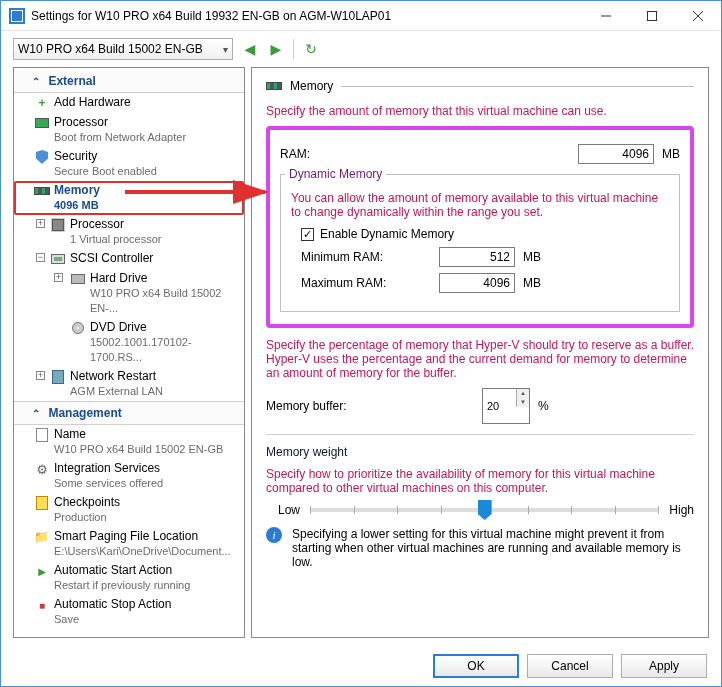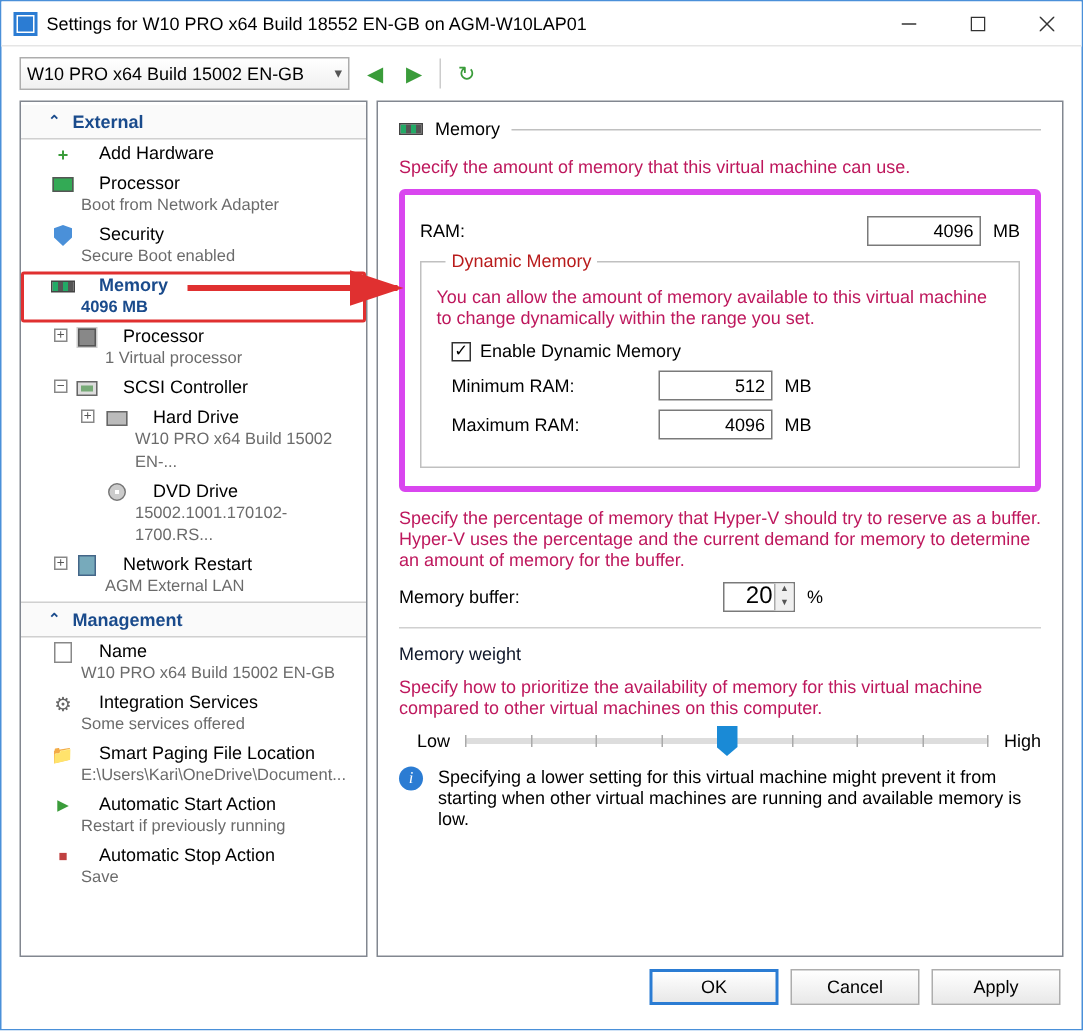--- a/index.html
+++ b/index.html
@@ -22,21 +22,21 @@
 .cat-header:first-child { border-top: none; }
 .cat-caret { color: #1a4b8c; font-size: 10px; margin-right: 2px; }
 .tree-item { padding: 2px 4px 2px 20px; display: flex; align-items: flex-start; gap: 4px; line-height: 15px; position: relative; }
 .tree-item.subsub { padding-left: 56px; }
 .tree-item.selected { outline: 2px solid #e03030; outline-offset: -2px; border-radius: 2px; }
 .tree-item.selected .item-title { color: #1a4b8c; font-weight: bold; }
 .tree-item.selected .item-sub { color: #1a4b8c; font-weight: bold; }
 .expand { position: absolute; left: 22px; width: 9px; height: 9px; border: 1px solid #888; background: #fff; font-size: 9px; line-height: 7px; text-align: center; color: #555; top: 4px; }
 .item-icon { width: 16px; height: 16px; flex-shrink: 0; display: flex; align-items: center; justify-content: center; }
 .item-text { display: flex; flex-direction: column; }
-.item-title { color: #000; margin-left: 12px; }
+.item-title { color: #000; }
 .item-sub { color: #6b6b6b; font-size: 11px; }
 .icon-add::before { content:"+"; color:#3a9c3a; font-weight:bold; }
 .icon-chip { width:14px; height:10px; background:#3a5; border:1px solid #555; }
 .icon-shield { width:12px; height:14px; background:#4a90d9; clip-path: polygon(50% 0,100% 15%,100% 60%,50% 100%,0 60%,0 15%); }
 .icon-mem { width:16px; height:8px; background: linear-gradient(90deg,#2a6 25%,#555 25% 50%,#2a6 50% 75%,#555 75%); border:1px solid #444; }
 .icon-cpu { width:12px; height:12px; background:#888; border:1px solid #555; box-shadow:0 0 0 1px #ccc; }
 .icon-scsi { width:14px; height:10px; border:1px solid #666; background:#ddd; position:relative; }
 .icon-scsi::after{content:"";position:absolute;inset:2px;background:#7a7;}
 .icon-hd { width:14px; height:10px; background:#bbb; border:1px solid #666; }
 .icon-dvd { width:12px; height:12px; border-radius:50%; background: radial-gradient(#fff 20%,#ccc 22% 70%,#999 72%); border:1px solid #777; }
@@ -49,48 +49,48 @@
 .icon-stop::before { content:"■"; color:#c04040; font-size:10px; }
 .mainpanel { flex: 1; border: 1px solid #828790; background: #fff; padding: 10px 14px; overflow-y: auto; position: relative; }
 .section-title { display: flex; align-items: center; gap: 8px; margin-bottom: 10px; }
 .section-title .line { flex:1; height:1px; background:#c0c0c0; }
 .desc { margin: 8px 0; color: #be185d; }
 .redbox { border: 4px solid #d946ef; border-radius: 4px; padding: 8px 10px 12px 10px; margin: 6px 0 10px 0; position: relative; }
 .row { display: flex; align-items: center; gap: 8px; margin: 6px 0; }
 .row label { width: 110px; }
 .row.indent { padding-left: 10px; }
 .fieldset { border: 1px solid #c0c0c0; padding: 8px 10px 12px 10px; margin-top: 10px; position: relative; }
-.fieldset .legend { position: absolute; top: -8px; left: 16px; background: #fff; padding: 0 4px; color: #b91c1c; }
+.fieldset .legend { position: absolute; top: -8px; left: 4px; background: #fff; padding: 0 4px; color: #701a75; }
 input.num { width: 76px; height: 20px; border: 1px solid #7a7a7a; text-align: right; padding: 0 4px; font-size: 12px; }
-input.spin { width: 48px; height: 20px; border: 1px solid #7a7a7a; text-align: right; padding: 0 14px 0 4px; font-size: 16px; }
+input.spin { width: 48px; height: 36px; border: 1px solid #7a7a7a; padding: 0 14px 0 4px; font-size: 11px; }
 .spinwrap { position: relative; display: inline-block; }
 .spinwrap::after { content: "▲\A▼"; white-space: pre; position: absolute; right: 1px; top: 1px; font-size: 6px; line-height: 9px; color: #555; background:#f0f0f0; border-left:1px solid #aaa; width:12px; text-align:center; }
 .checkbox { display:flex; align-items:center; gap:6px; }
 .checkbox .box { width:13px; height:13px; border:1px solid #333; background:#fff; display:flex; align-items:center; justify-content:center; color:#000; font-size:11px; line-height:11px; }
 .hr { height:1px; background:#d0d0d0; margin:10px 0; }
 .slider-row { display:flex; align-items:center; gap:10px; margin:8px 0 6px 12px; }
 .slider-track { flex:1; height:4px; background:#ddd; position:relative; border-radius:2px; }
 .slider-ticks { position:absolute; inset:0; display:flex; justify-content:space-between; }
 .slider-ticks span { width:1px; height:8px; background:#aaa; margin-top:-2px; }
 .slider-thumb { position:absolute; top:-8px; width:14px; height:20px; background:#1a8ad6; left:50%; transform:translateX(-50%); clip-path: polygon(0 0,100% 0,100% 70%,50% 100%,0 70%); }
 .info-row { display:flex; gap:10px; margin-top:10px; }
 .info-icon { width:16px; height:16px; border-radius:50%; background:#2b7cd3; color:#fff; display:flex; align-items:center; justify-content:center; font-style:italic; font-family:Georgia; font-size:11px; flex-shrink:0; }
-.footer { height: 40px; display:flex; justify-content:flex-end; align-items:flex-start; gap:8px; padding: 0 14px; }
+.footer { height: 40px; display:flex; justify-content:flex-end; align-items:center; gap:8px; padding: 0 14px; }
 .btn { width: 86px; height: 24px; border:1px solid #adadad; background: linear-gradient(#fff,#e8e8e8); display:flex; align-items:center; justify-content:center; }
 .btn.primary { border:2px solid #2b7cd3; }
 .arrow-annot { position:absolute; pointer-events:none; z-index:50; }
 .arrow-annot svg { overflow:visible; }
 </style>
 </head>
 <body>
 
 <div class="window">
   <div class="titlebar">
     <div class="titlebar-icon"></div>
-    <div class="titlebar-text">Settings for W10 PRO x64 Build 18552 EN-GB on AGM-W10LAP01</div>
+    <div class="titlebar-text">Settings for W10 PRO x64 Build 19932 EN-GB on AGM-W10LAP01</div>
     <div class="titlebar-btns">
       <div class="titlebar-btn">
           <svg viewBox="0 0 10 10">
             <line x1="0" y1="5" x2="10" y2="5" stroke="#333" stroke-width="1"></line>
           </svg>
         </div>
       <div class="titlebar-btn">
           <svg viewBox="0 0 10 10">
             <rect x="0.5" y="0.5" width="9" height="9" fill="none" stroke="#333" stroke-width="1"></rect>
           </svg>
@@ -216,20 +216,29 @@
         <span class="item-text">
             <span class="item-title">Name</span>
             <span class="item-sub">W10 PRO x64 Build 15002 EN-GB</span>
           </span>
       </div>
       <div class="tree-item">
         <span class="item-icon icon-gear"></span>
         <span class="item-text">
             <span class="item-title">Integration Services</span>
             <span class="item-sub">Some services offered</span>
+          </span>
+      </div>
+      <div class="tree-item">
+        <span class="item-icon">
+            <span class="icon-check"></span>
+          </span>
+        <span class="item-text">
+            <span class="item-title">Checkpoints</span>
+            <span class="item-sub">Production</span>
           </span>
       </div>
       <div class="tree-item">
         <span class="item-icon icon-folder"></span>
         <span class="item-text">
             <span class="item-title">Smart Paging File Location</span>
             <span class="item-sub">E:\Users\Kari\OneDrive\Document...</span>
           </span>
       </div>
       <div class="tree-item">

